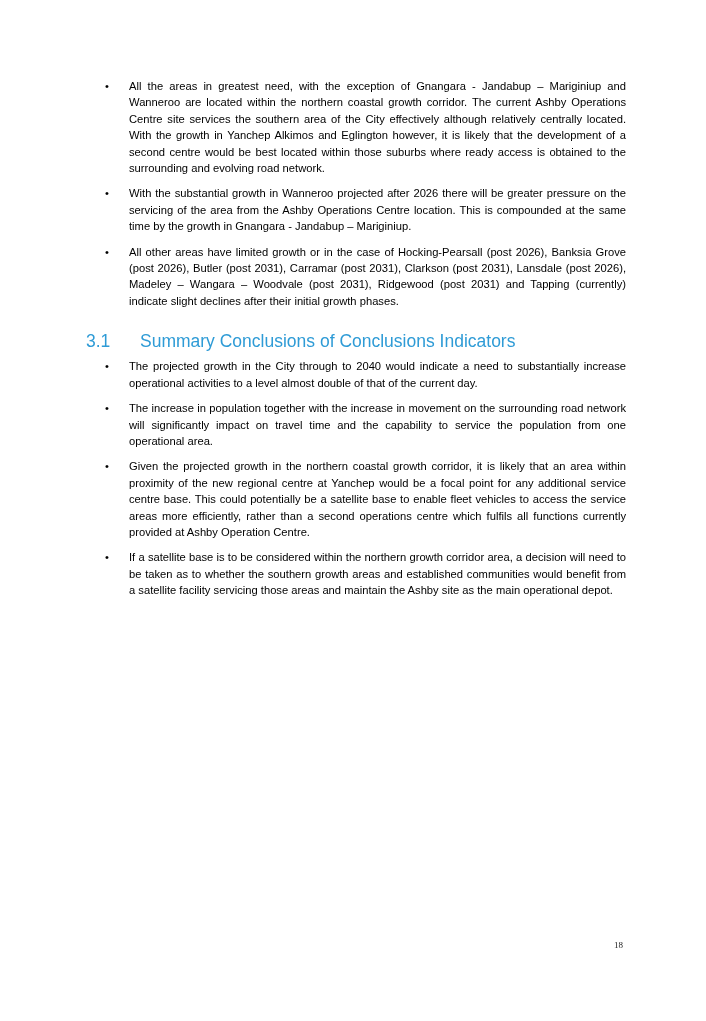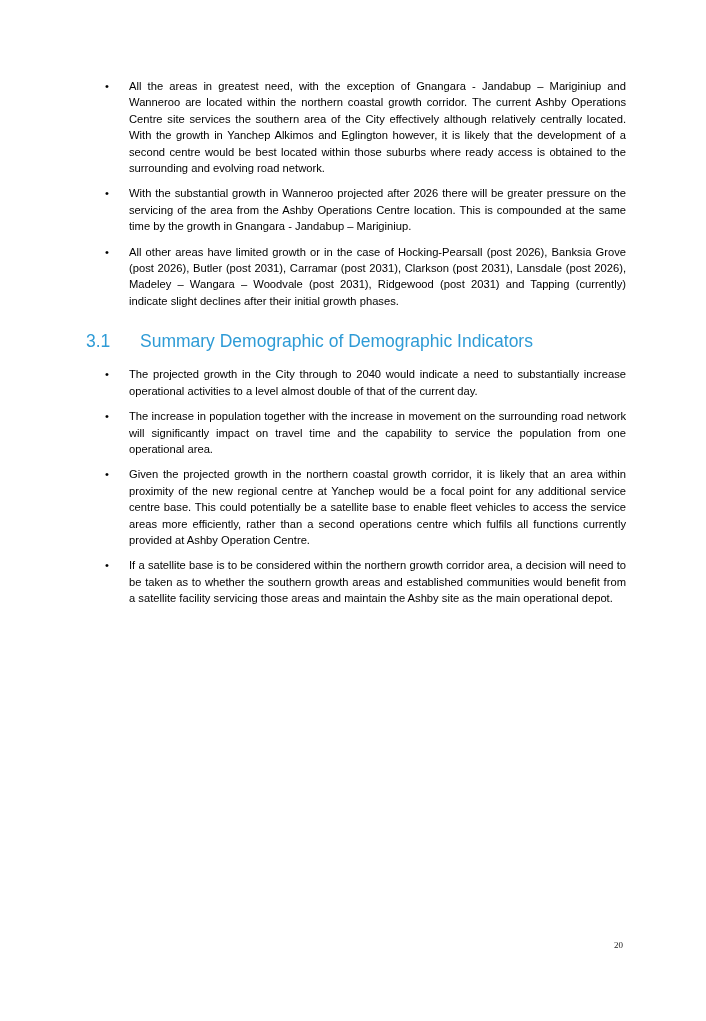--- a/index.html
+++ b/index.html
@@ -47,21 +47,21 @@
   }
   ul.bullets li .dot {
     position: absolute;
     left: 19px;
     top: 0px;
     font-size: 11.2px;
     line-height: 16.4px;
   }
   .heading {
     margin-top: 22px;
-    margin-bottom: 14px;
+    margin-bottom: 6px;
     display: flex;
     align-items: baseline;
     color: #2E9BD6;
   }
   .heading .num {
     font-size: 17.5px;
     width: 54px;
     flex: 0 0 54px;
     color: #2E9BD6;
   }
@@ -97,21 +97,21 @@
         <span>With the substantial growth in Wanneroo projected after 2026 there will be greater pressure on the servicing of the area from the Ashby Operations Centre location. This is compounded at the same time by the growth in Gnangara - Jandabup – Mariginiup.</span>
       </li>
       <li>
         <span class="dot">•</span>
         <span>All other areas have limited growth or in the case of Hocking-Pearsall (post 2026), Banksia Grove (post 2026), Butler (post 2031), Carramar (post 2031), Clarkson (post 2031), Lansdale (post 2026), Madeley – Wangara – Woodvale (post 2031), Ridgewood (post 2031) and Tapping (currently) indicate slight declines after their initial growth phases.</span>
       </li>
     </ul>
 
     <div class="heading">
       <span class="num">3.1</span>
-      <span class="title">Summary Demographic of Demographic Indicators</span>
+      <span class="title">Summary Conclusions of Conclusions Indicators</span>
     </div>
 
     <ul class="bullets section-list">
       <li>
         <span class="dot">•</span>
         <span>The projected growth in the City through to 2040 would indicate a need to substantially increase operational activities to a level almost double of that of the current day.</span>
       </li>
       <li>
         <span class="dot">•</span>
         <span>The increase in population together with the increase in movement on the surrounding road network will significantly impact on travel time and the capability to service the population from one operational area.</span>
@@ -121,14 +121,14 @@
         <span>Given the projected growth in the northern coastal growth corridor, it is likely that an area within proximity of the new regional centre at Yanchep would be a focal point for any additional service centre base. This could potentially be a satellite base to enable fleet vehicles to access the service areas more efficiently, rather than a second operations centre which fulfils all functions currently provided at Ashby Operation Centre.</span>
       </li>
       <li>
         <span class="dot">•</span>
         <span>If a satellite base is to be considered within the northern growth corridor area, a decision will need to be taken as to whether the southern growth areas and established communities would benefit from a satellite facility servicing those areas and maintain the Ashby site as the main operational depot.</span>
       </li>
     </ul>
 
   </div>
 
-  <div class="pagenum">20</div>
+  <div class="pagenum">18</div>
 </div>
 
 </body></html>

